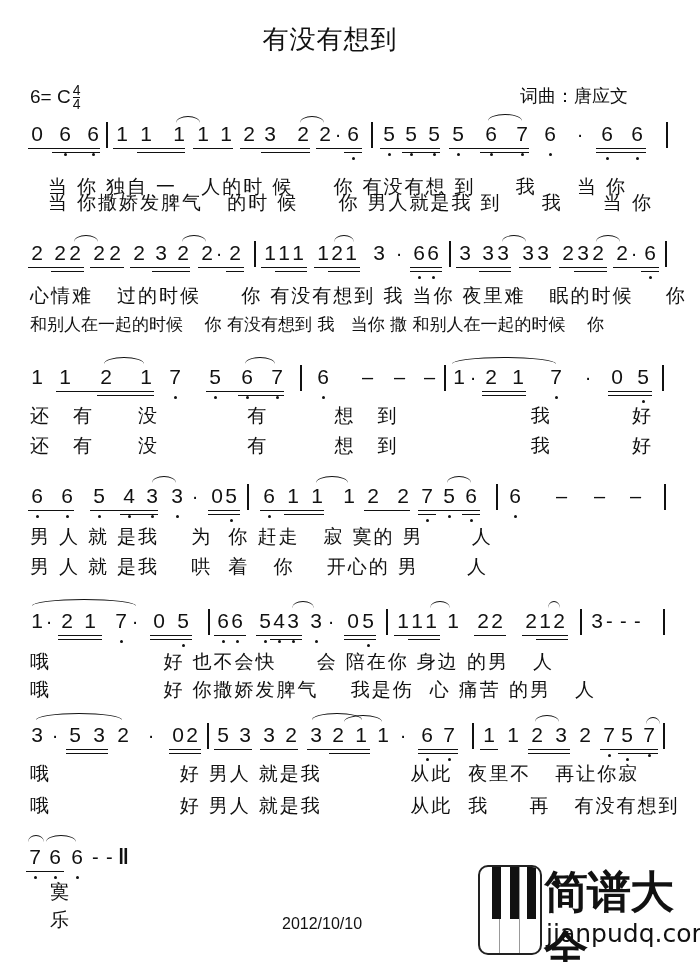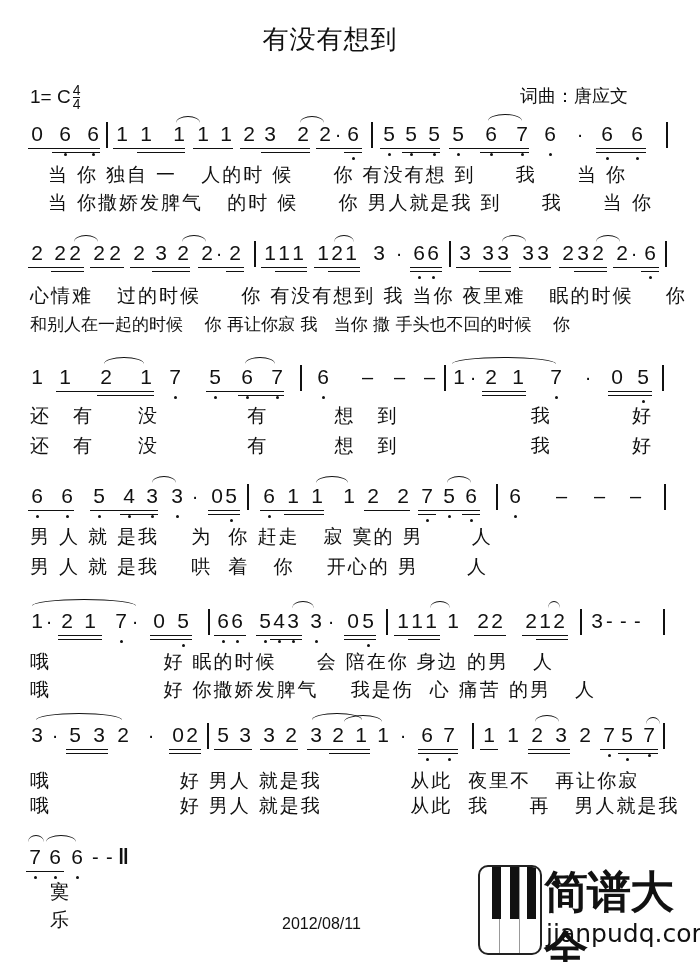--- a/index.html
+++ b/index.html
@@ -36,21 +36,21 @@
   .logo-cn { position: absolute; left: 66px; top: -2px; font-size: 44px; font-weight: bold;
              font-family: "DejaVu Sans", sans-serif; letter-spacing: -1px; }
   .logo-url { position: absolute; left: 68px; top: 54px; font-size: 25px; font-family: "DejaVu Sans", sans-serif; }
 </style>
 </head>
 <body>
 
 <div class="title">有没有想到</div>
 
 <div class="key">
-  <span>1= C</span><span class="frac"><span class="num">4</span><span>4</span></span>
+  <span>6= C</span><span class="frac"><span class="num">4</span><span>4</span></span>
 </div>
 <div class="composer">词曲：唐应文</div>
 
 <div class="line" style="top:122px;">
   <span class="n" style="left:30px">0</span>
   <span class="n lowdot" style="left:58px">6</span>
   <span class="n lowdot" style="left:86px">6</span>
   <div class="ul" style="left:28px;top:26px;width:72px"></div>
   <div class="ul" style="left:52px;top:30px;width:48px"></div>
   <div class="bar" style="left:106px;top:0"></div>
@@ -86,21 +86,21 @@
   <span class="n lowdot u2" style="left:600px">6</span>
   <span class="n lowdot u2" style="left:630px">6</span>
   <div class="ul" style="left:380px;top:26px;width:60px"></div>
   <div class="ul" style="left:402px;top:30px;width:38px"></div>
   <div class="ul" style="left:449px;top:26px;width:80px"></div>
   <div class="ul" style="left:480px;top:30px;width:49px"></div>
   <div class="ul" style="left:596px;top:26px;width:50px"></div>
   <div class="ul" style="left:596px;top:30px;width:50px"></div>
   <div class="slur" style="left:488px;top:-8px;width:34px"></div>
   <div class="bar" style="left:666px;top:0"></div>
-  <div class="lyr" style="left:48px;top:40px">当 你 独自 一   人的时 候     你 有没有想 到     我     当 你</div>
+  <div class="lyr" style="left:48px;top:52px">当 你 独自 一   人的时 候     你 有没有想 到     我     当 你</div>
   <div class="lyr" style="left:48px;top:68px">当 你撒娇发脾气   的时 候     你 男人就是我 到     我     当 你</div>
 </div>
 
 <div class="line" style="top:241px;">
   <span class="n" style="left:30px">2</span>
   <span class="n" style="left:53px">2</span>
   <span class="n" style="left:68px">2</span>
   <span class="n" style="left:92px">2</span>
   <span class="n" style="left:108px">2</span>
   <span class="n" style="left:132px">2</span>
@@ -152,21 +152,21 @@
   <div class="ul" style="left:479px;top:30px;width:32px"></div>
   <div class="ul" style="left:519px;top:26px;width:32px"></div>
   <div class="ul" style="left:559px;top:26px;width:48px"></div>
   <div class="ul" style="left:574px;top:30px;width:33px"></div>
   <div class="ul" style="left:613px;top:26px;width:46px"></div>
   <div class="ul" style="left:641px;top:30px;width:18px"></div>
   <div class="slur" style="left:502px;top:-6px;width:24px"></div>
   <div class="slur" style="left:596px;top:-6px;width:24px"></div>
   <div class="bar" style="left:665px;top:0"></div>
   <div class="lyr" style="left:30px;top:42px">心情难   过的时候     你 有没有想到 我 当你 夜里难   眠的时候    你</div>
-  <div class="lyr small" style="left:30px;top:72px">和别人在一起的时候    你 再让你寂 我   当你 撒 手头也不回的时候    你</div>
+  <div class="lyr small" style="left:30px;top:72px">和别人在一起的时候    你 有没有想到 我   当你 撒 和别人在一起的时候    你</div>
 </div>
 
 <div class="line" style="top:365px;">
   <span class="n" style="left:30px">1</span>
   <span class="n" style="left:58px">1</span>
   <span class="n" style="left:99px">2</span>
   <span class="n" style="left:139px">1</span>
   <span class="n lowdot" style="left:168px">7</span>
   <span class="n lowdot" style="left:208px">5</span>
   <span class="n lowdot" style="left:240px">6</span>
@@ -293,21 +293,21 @@
   <div class="ul" style="left:522px;top:26px;width:46px"></div>
   <div class="ul" style="left:536px;top:30px;width:32px"></div>
   <div class="slur" style="left:430px;top:-8px;width:20px"></div>
   <div class="slur" style="left:548px;top:-8px;width:12px"></div>
   <div class="bar" style="left:580px;top:0"></div>
   <span class="n" style="left:590px">3</span>
   <span class="dash" style="left:606px">-</span>
   <span class="dash" style="left:620px">-</span>
   <span class="dash" style="left:634px">-</span>
   <div class="bar" style="left:663px;top:0"></div>
-  <div class="lyr" style="left:30px;top:40px">哦              好 眠的时候     会 陪在你 身边 的男   人</div>
+  <div class="lyr" style="left:30px;top:40px">哦              好 也不会快     会 陪在你 身边 的男   人</div>
   <div class="lyr" style="left:30px;top:68px">哦              好 你撒娇发脾气    我是伤  心 痛苦 的男   人</div>
 </div>
 
 <div class="line" style="top:723px;">
   <span class="n" style="left:30px">3</span>
   <span class="dot" style="left:50px">·</span>
   <span class="n" style="left:68px">5</span>
   <span class="n" style="left:92px">3</span>
   <span class="n" style="left:116px">2</span>
   <span class="dot" style="left:146px">·</span>
@@ -348,39 +348,39 @@
   <span class="n lowdot u2" style="left:620px">5</span>
   <span class="n lowdot" style="left:642px">7</span>
   <div class="ul" style="left:480px;top:26px;width:18px"></div>
   <div class="ul" style="left:528px;top:26px;width:42px"></div>
   <div class="ul" style="left:528px;top:30px;width:42px"></div>
   <div class="ul" style="left:600px;top:26px;width:58px"></div>
   <div class="ul" style="left:618px;top:30px;width:40px"></div>
   <div class="slur" style="left:535px;top:-8px;width:24px"></div>
   <div class="slur" style="left:646px;top:-6px;width:14px"></div>
   <div class="bar" style="left:663px;top:0"></div>
-  <div class="lyr" style="left:30px;top:45px">哦                好 男人 就是我           从此  夜里不   再让你寂</div>
-  <div class="lyr" style="left:30px;top:70px">哦                好 男人 就是我           从此  我     再   男人就是我</div>
+  <div class="lyr" style="left:30px;top:38px">哦                好 男人 就是我           从此  夜里不   再让你寂</div>
+  <div class="lyr" style="left:30px;top:70px">哦                好 男人 就是我           从此  我     再   有没有想到</div>
 </div>
 
 <div class="line" style="top:845px;">
   <span class="n lowdot" style="left:28px">7</span>
   <span class="n lowdot" style="left:48px">6</span>
   <span class="n lowdot" style="left:70px">6</span>
   <span class="dash" style="left:92px">-</span>
   <span class="dash" style="left:106px">-</span>
   <span class="final" style="left:118px">‖</span>
   <div class="ul" style="left:26px;top:26px;width:38px"></div>
   <div class="slur" style="left:28px;top:-10px;width:16px"></div>
   <div class="slur" style="left:46px;top:-10px;width:30px"></div>
   <div class="lyr" style="left:50px;top:34px">寞</div>
   <div class="lyr" style="left:50px;top:62px">乐</div>
 </div>
 
-<div class="date">2012/08/11</div>
+<div class="date">2012/10/10</div>
 
 <div class="logo">
   <div class="piano">
     <div class="w" style="left:19px"></div>
     <div class="w" style="left:39px"></div>
     <div class="k" style="left:12px"></div>
     <div class="k" style="left:30px"></div>
     <div class="k" style="left:47px"></div>
   </div>
   <div class="logo-cn">简谱大全</div>

